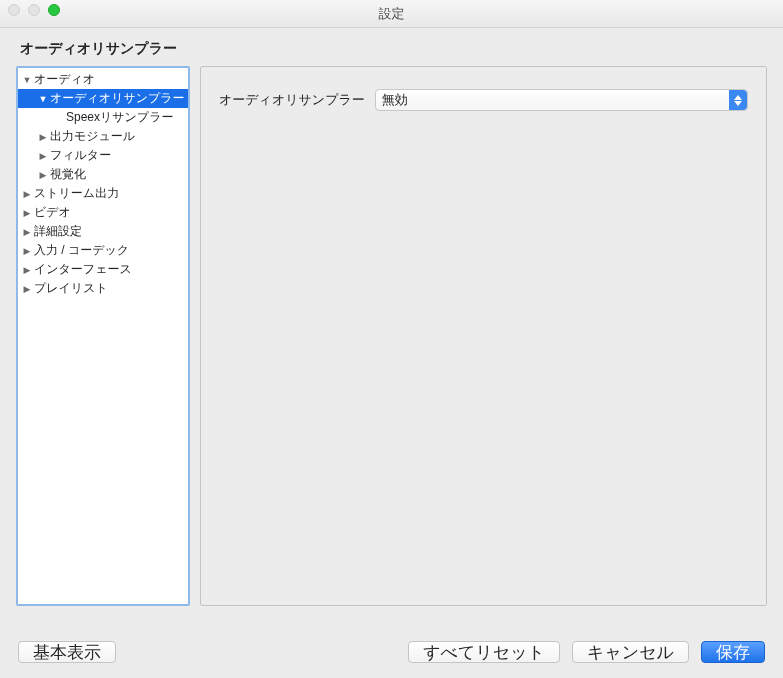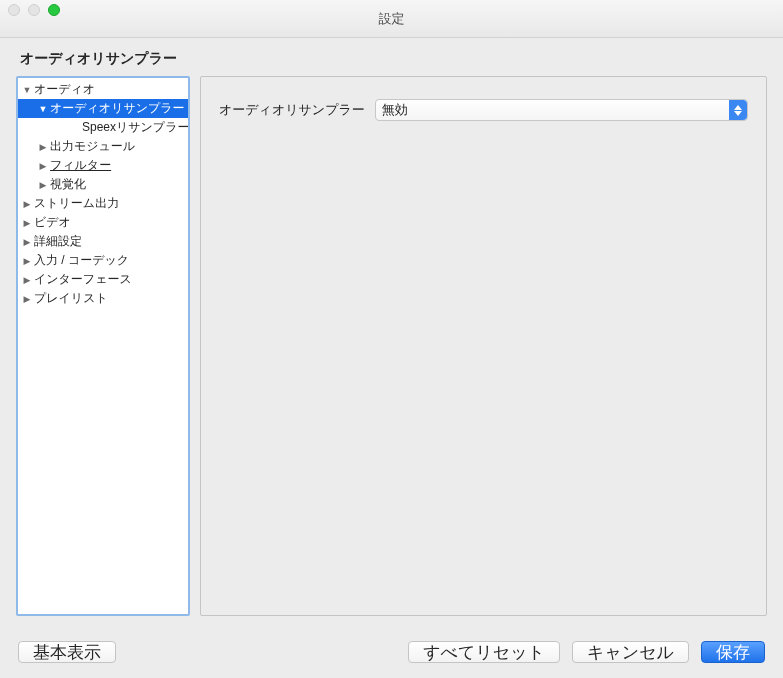--- a/index.html
+++ b/index.html
@@ -5,21 +5,21 @@
   * { box-sizing: border-box; }
   html, body { margin:0; padding:0; }
   body {
     width:783px; height:678px;
     background:#ececec;
     font-family:-apple-system, "Helvetica Neue", Arial, sans-serif;
     font-size:13px; color:#262626;
     overflow:hidden;
   }
   .titlebar {
-    height:38px; width:100%;
+    height:28px; width:100%;
     background:linear-gradient(#f6f6f6,#e8e8e8);
     border-bottom:1px solid #d2d2d2;
     position:relative;
     display:flex; align-items:center; justify-content:center;
     font-size:13px; color:#4a4a4a;
   }
   .traffic-lights {
     position:absolute; left:8px; top:4px;
     display:flex; gap:8px;
   }
@@ -141,31 +141,31 @@
 <div class="main-area">
   <div class="tree-panel" id="tree">
       <div class="tree-row" style="padding-left: 4px;">
         <span class="arrow">▼</span>
         <span style="margin-left: 2px;">オーディオ</span>
       </div>
       <div class="tree-row selected" style="padding-left: 20px;">
         <span class="arrow">▼</span>
         <span style="margin-left: 2px;">オーディオリサンプラー</span>
       </div>
-      <div class="tree-row" style="padding-left: 52px;">
+      <div class="tree-row" style="padding-left: 36px;">
         <span class="arrow"></span>
         <span style="margin-left: 2px;">Speexリサンプラー</span>
       </div>
       <div class="tree-row" style="padding-left: 20px;">
         <span class="arrow">▶</span>
         <span style="margin-left: 2px;">出力モジュール</span>
       </div>
       <div class="tree-row" style="padding-left: 20px;">
         <span class="arrow">▶</span>
-        <span style="margin-left: 2px; text-decoration: underline;">フィルター</span>
+        <span style="margin-left: 2px;">フィルター</span>
       </div>
       <div class="tree-row" style="padding-left: 20px;">
         <span class="arrow">▶</span>
         <span style="margin-left: 2px;">視覚化</span>
       </div>
       <div class="tree-row" style="padding-left: 4px;">
         <span class="arrow">▶</span>
         <span style="margin-left: 2px;">ストリーム出力</span>
       </div>
       <div class="tree-row" style="padding-left: 4px;">

